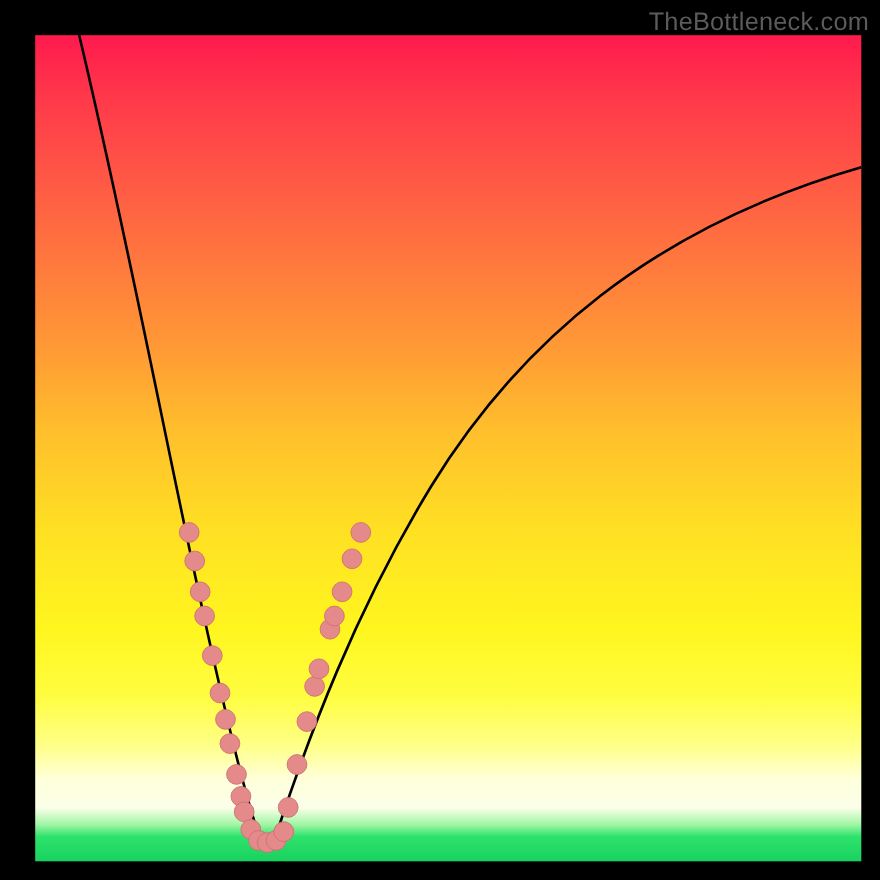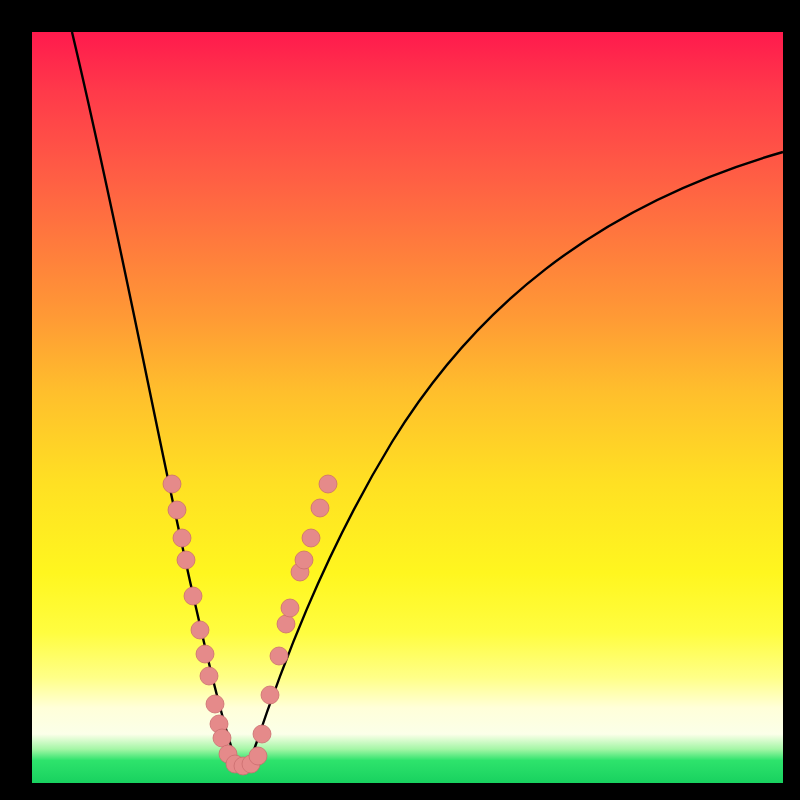--- a/index.html
+++ b/index.html
@@ -61,20 +61,21 @@
     top: 0;
     width: 751px;
     height: 751px;
     overflow: visible;
   }
 </style>
 </head>
 <body>
 
 <div class="frame">
+  <div class="watermark">TheBottleneck.com</div>
   <div class="plot-area">
     <svg class="curves" viewBox="0 0 751 751">
 
       <path d="M 40 0
                C 90 210, 130 430, 165 580
                C 182 655, 195 705, 206 735
                C 210 742, 215 737, 222 718
                C 248 640, 290 525, 360 410
                C 440 280, 560 175, 751 120" fill="none" stroke="#000" stroke-width="2.4"></path>
 

